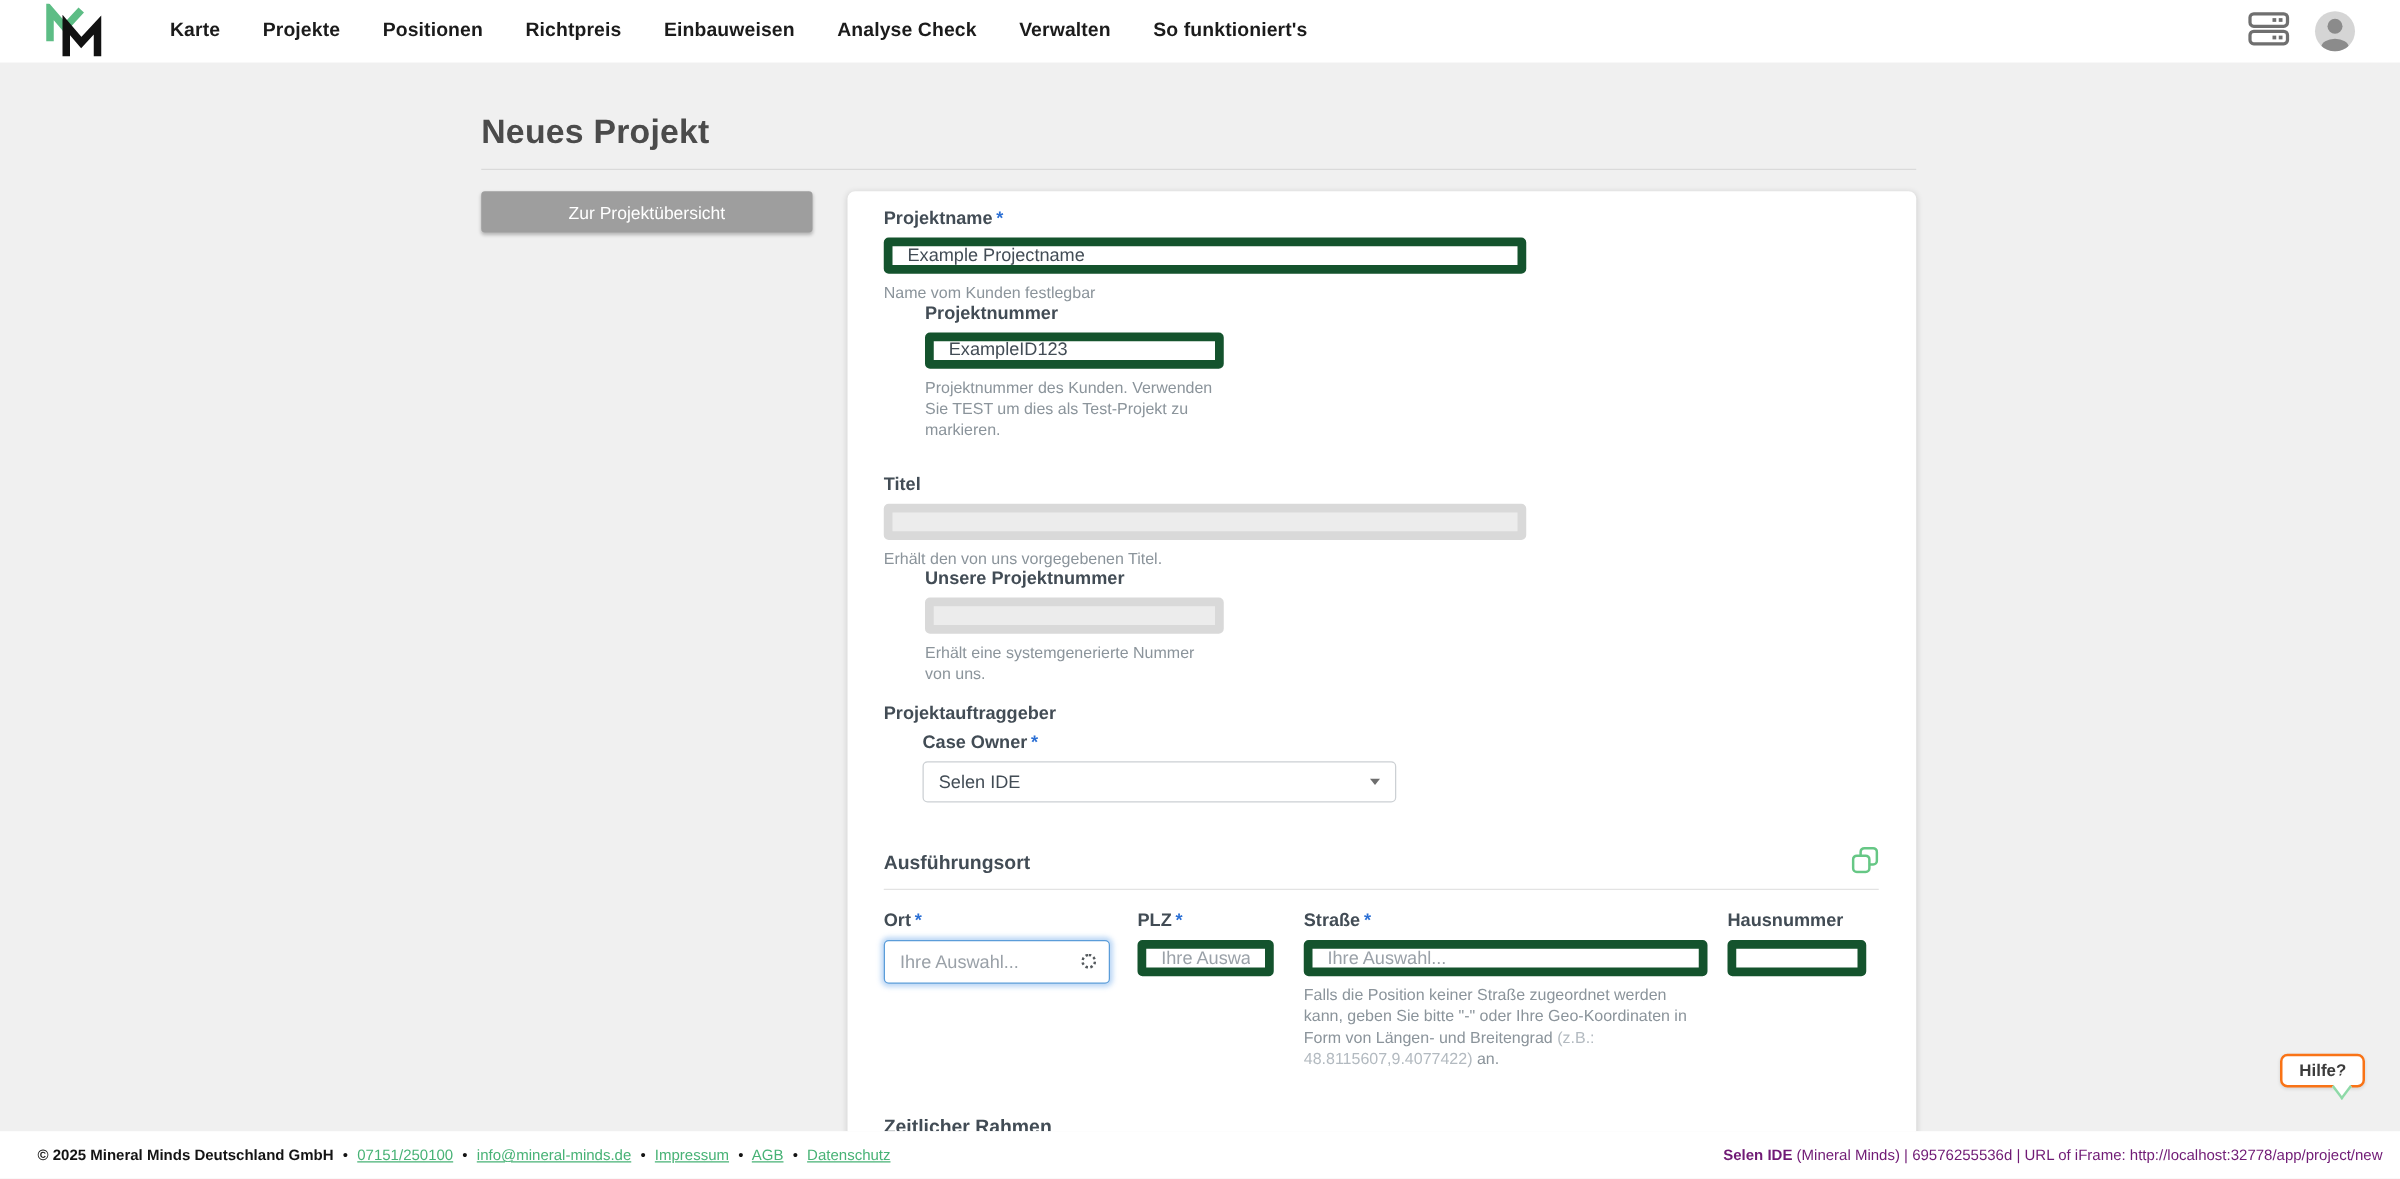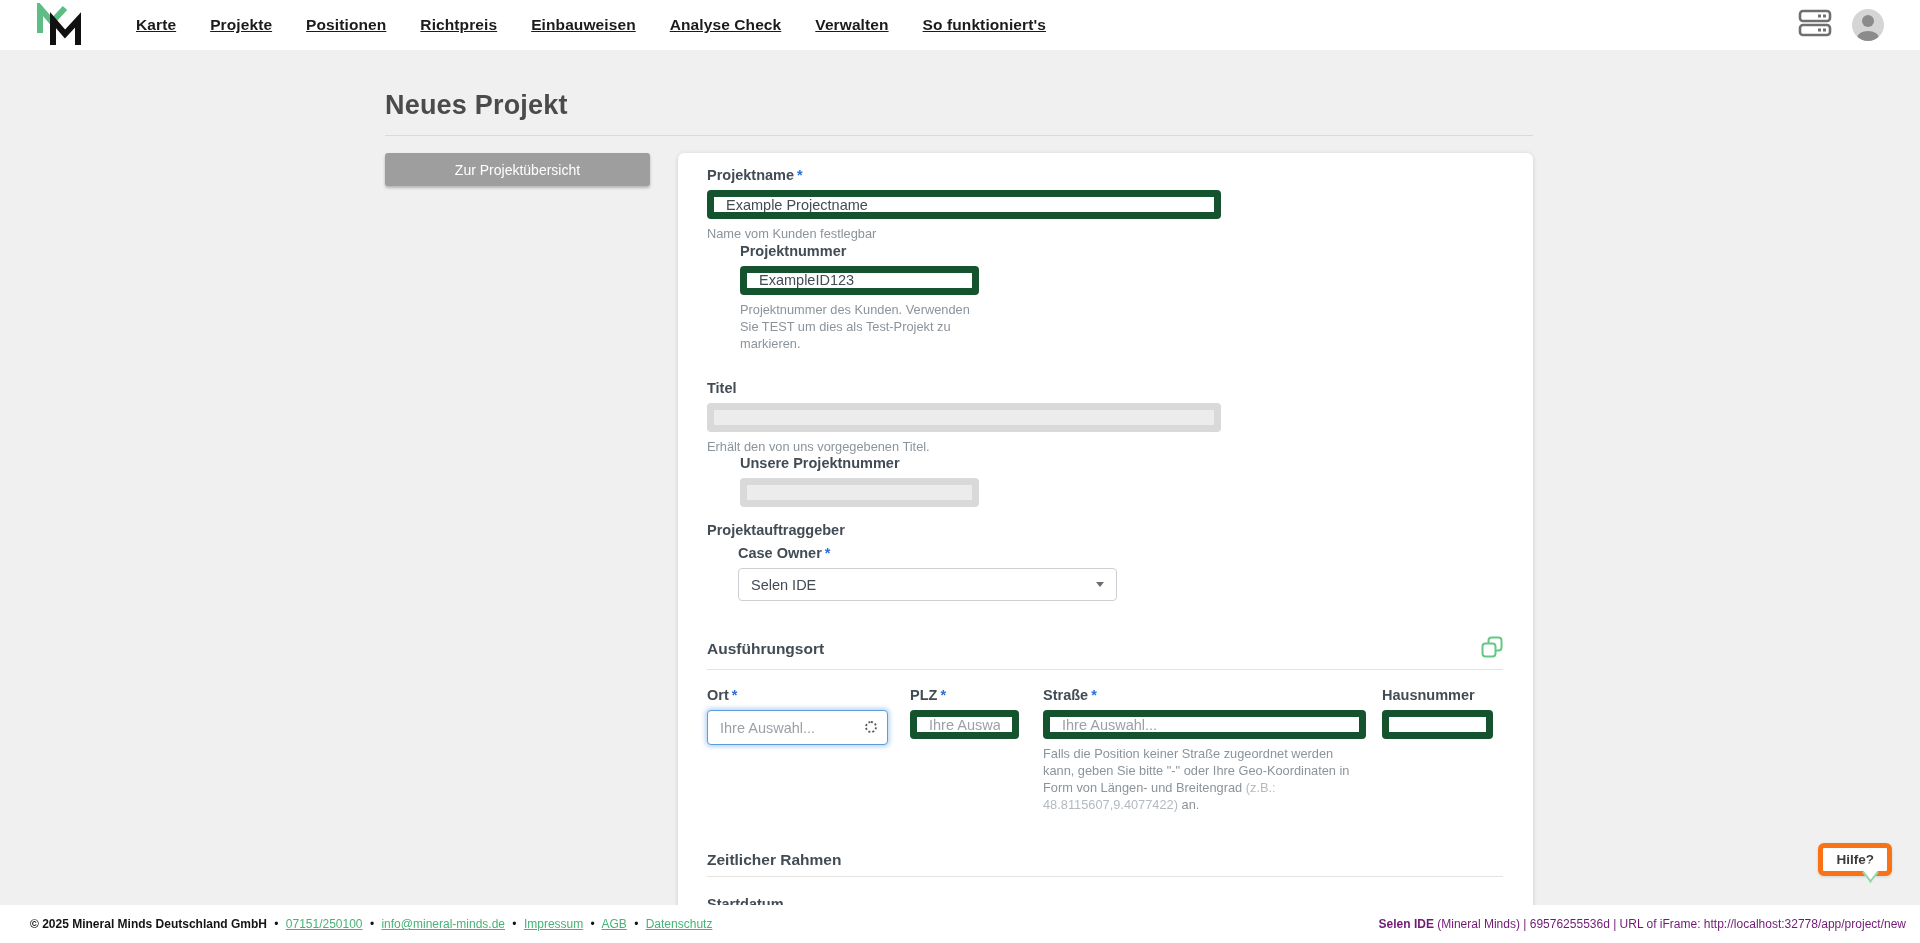--- a/index.html
+++ b/index.html
@@ -15,21 +15,21 @@
   
   .header {
     height:50px; background:#ffffff;
     display:flex; align-items:center;
     padding:0 36px;
   }
   .logo { width:48px; height:44px; margin-right:52px; display:flex; align-items:center; }
   .nav { display:flex; align-items:center; gap:34px; }
   .nav-item {
     font-size:15.5px; font-weight:700; color:#1b1b1b;
-    cursor:pointer; white-space:nowrap; letter-spacing:.1px;text-decoration:underline;
+    cursor:pointer; white-space:nowrap; letter-spacing:.1px;
   }
   .header-right { margin-left:auto; display:flex; align-items:center; gap:20px; }
   .avatar {
     width:32px; height:32px; border-radius:50%;
     background:#d5d5d5; position:relative; overflow:hidden;
   }
   .avatar .head { position:absolute; top:6px; left:10px; width:12px; height:12px; border-radius:50%; background:#8b8b8b; }
   .avatar .body { position:absolute; bottom:-4px; left:5px; width:22px; height:14px; border-radius:50% 50% 0 0; background:#8b8b8b; }
 
   
@@ -106,21 +106,21 @@
     height:35px; padding-right:32px;
   }
   .spinner {
     position:absolute; right:11px; top:11px;
     width:12px; height:12px; border:2px dotted #555a5e; border-radius:50%;
   }
 
   
   .help-bubble {
     position:absolute; top:843px; right:28px;
-    background:#fff; border:5px solid #f97316; border-radius:6px;
+    background:#fff; border:2px solid #f97316; border-radius:6px;
     padding:4px 13px; font-size:13.5px; font-weight:700; color:#3c3c3c;
     box-shadow:0 1px 3px rgba(0,0,0,.12); cursor:pointer; z-index:5;
   }
   .help-bubble::after {
     content:""; position:absolute; bottom:-7.5px; right:10px;
     width:11px; height:11px; background:#fff;
     border-right:2px solid #8fd9a8; border-bottom:2px solid #8fd9a8;
     transform:rotate(45deg) skew(8deg,8deg);
   }
 
@@ -204,20 +204,21 @@
 
         <div class="row-2col mt-r2">
           <div class="col-a">
             <label class="f-label">Titel</label>
             <input class="t-input disabled" type="text" disabled="" value="" style="">
             <div class="helper">Erhält den von uns vorgegebenen Titel.</div>
           </div>
           <div class="col-b">
             <label class="f-label">Unsere Projektnummer</label>
             <input class="t-input disabled" type="text" disabled="" value="" style="">
+            <div class="helper">Erhält eine systemgenerierte Nummer von uns.</div>
           </div>
         </div>
 
         <div class="row-2col mt-r3">
           <div class="col-c">
             <label class="f-label">Projektauftraggeber</label>
           </div>
           <div class="col-d">
             <label class="f-label">
               <span>Case Owner</span><span class="req">*</span>

